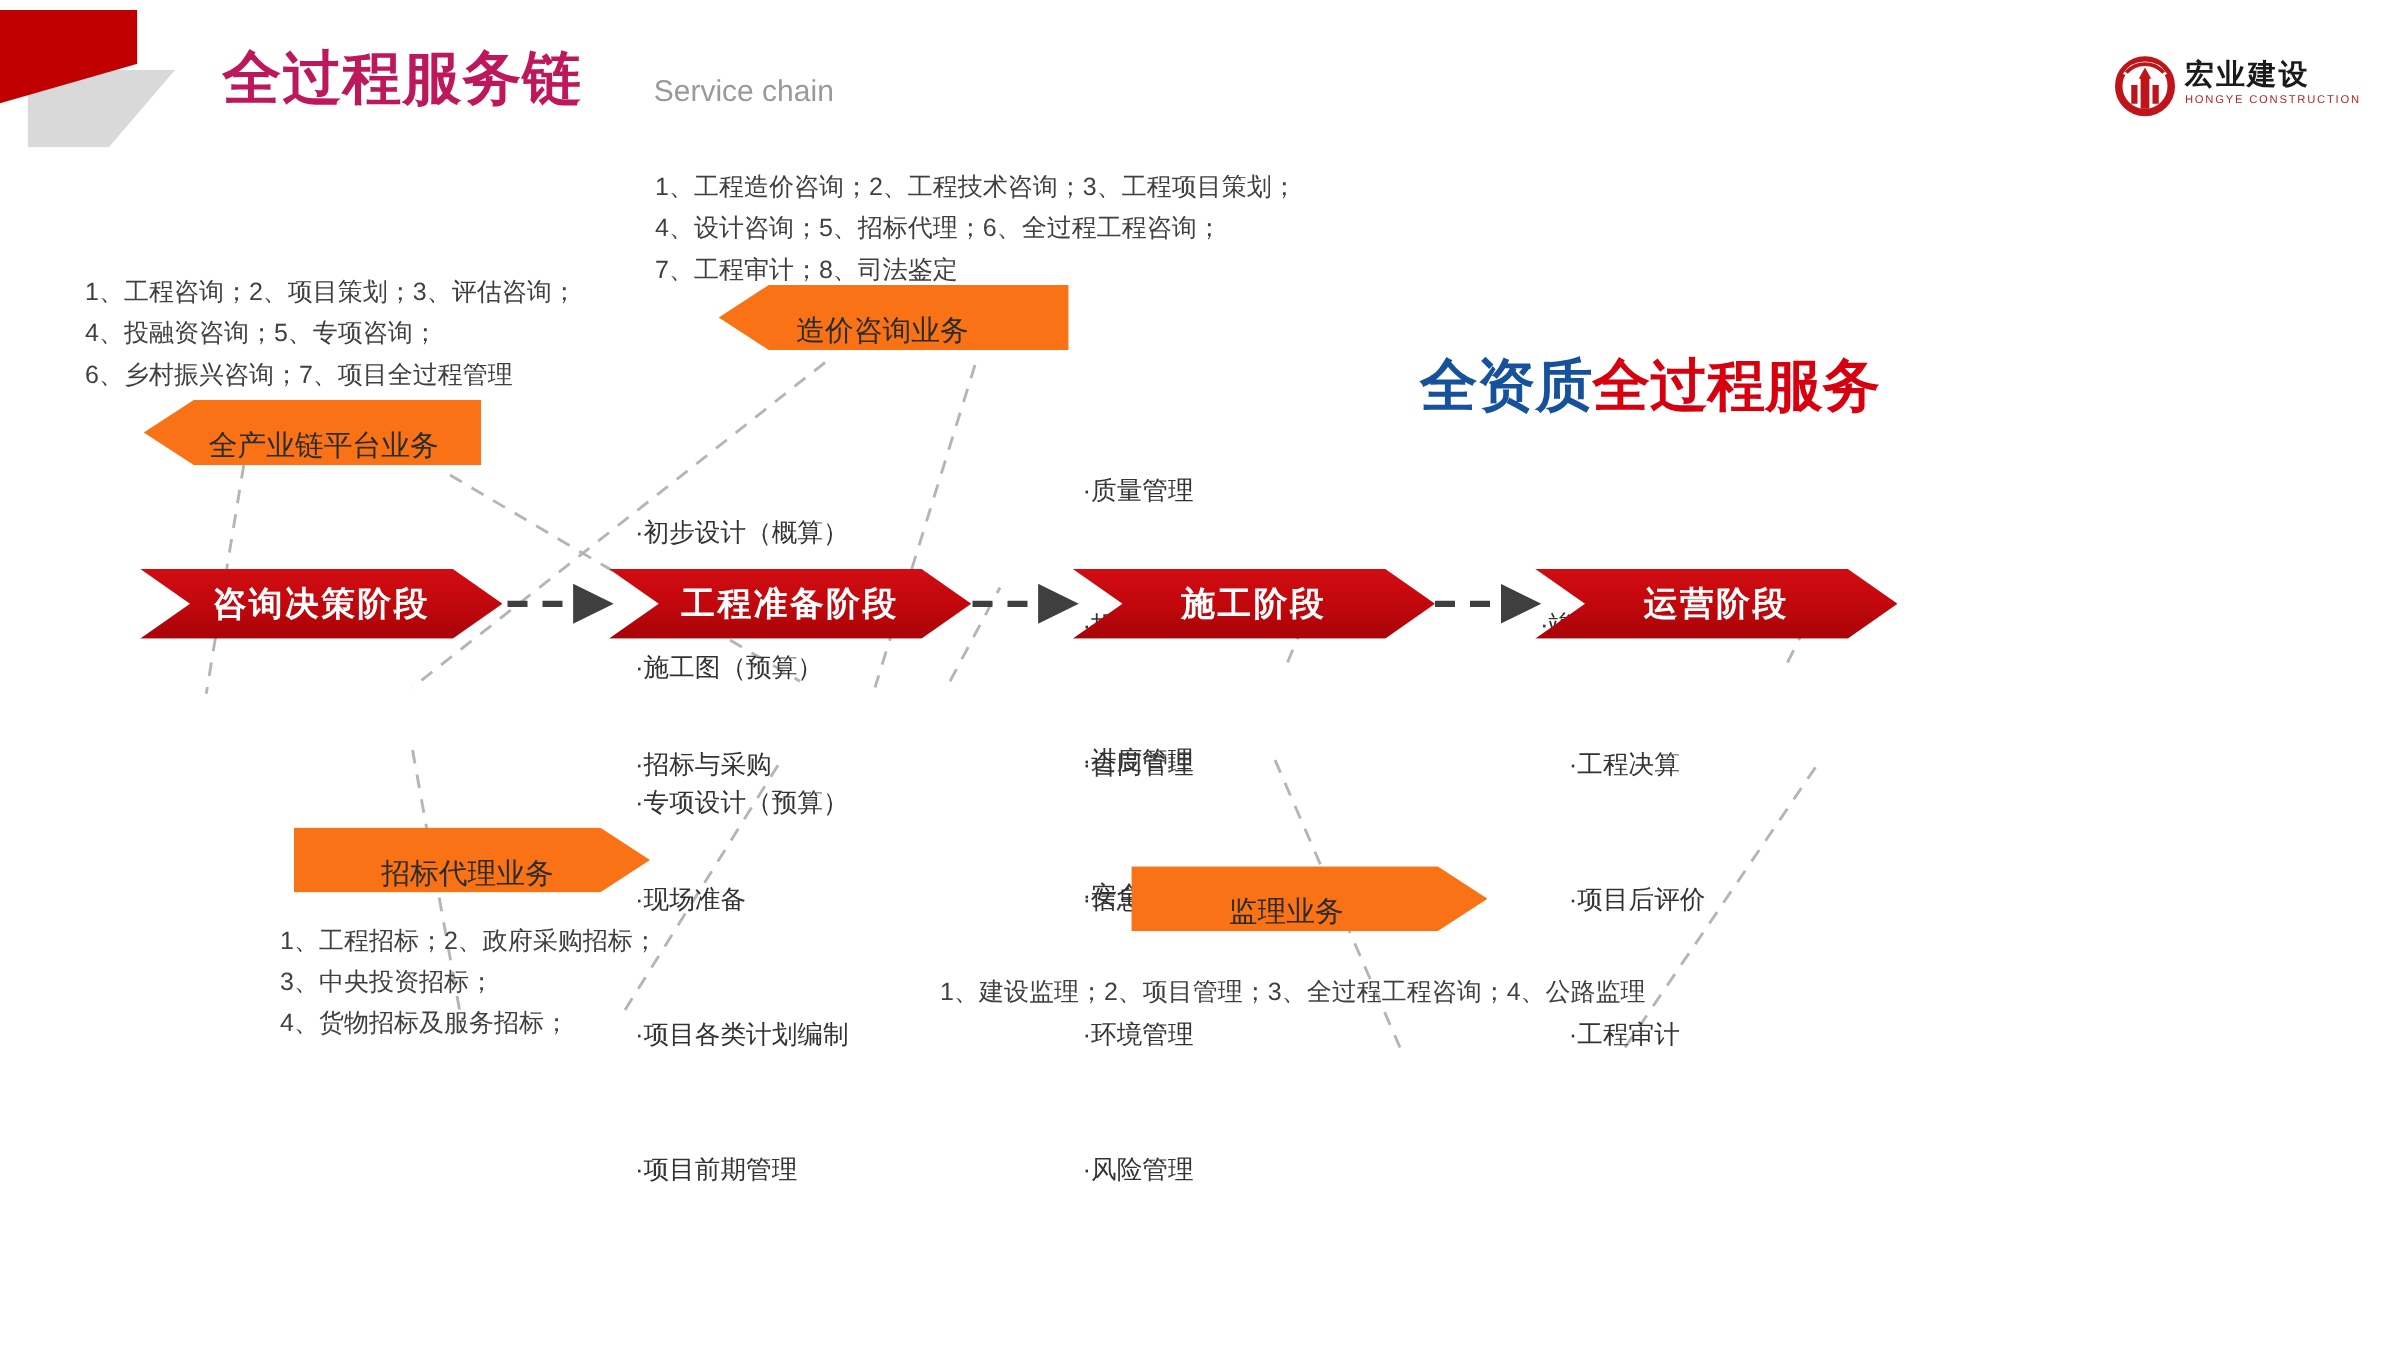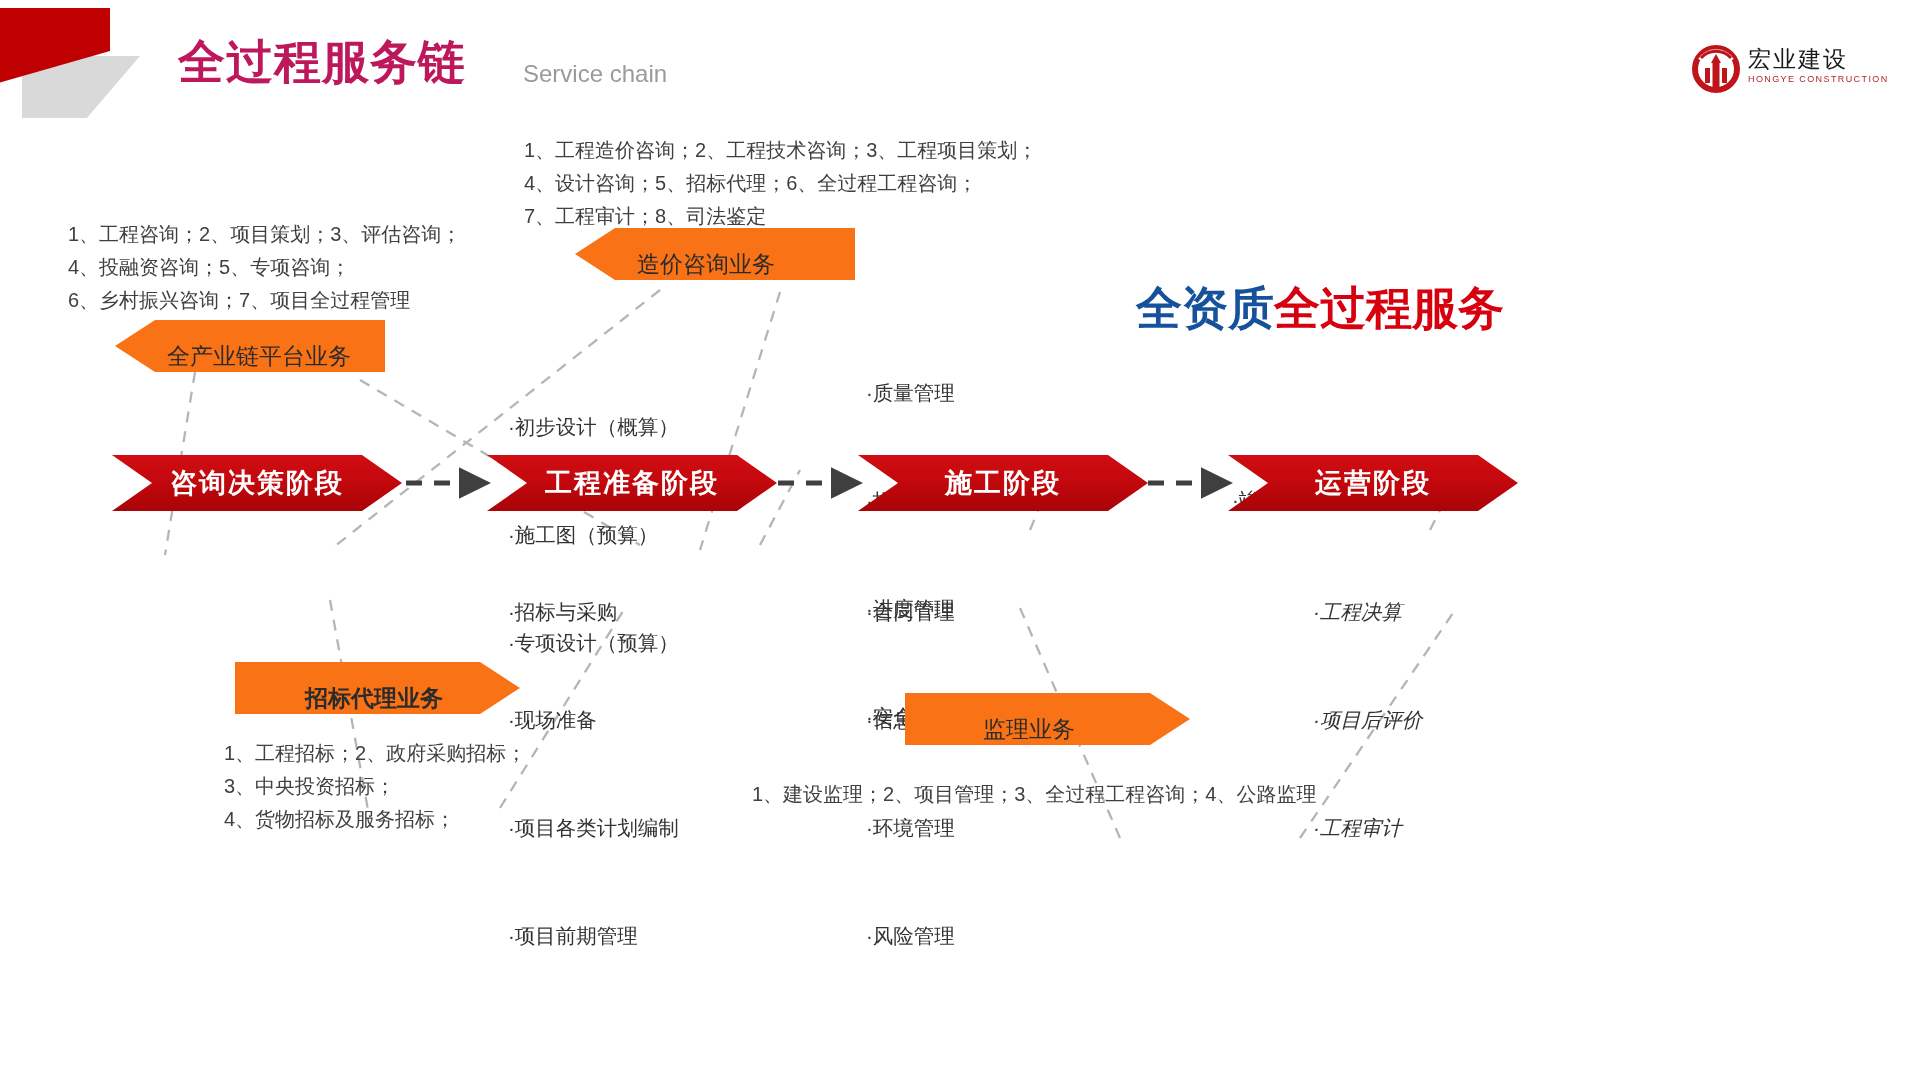--- a/index.html
+++ b/index.html
@@ -35,21 +35,21 @@
     position:absolute;left:523px;top:60px;
     font-size:24px;color:#9a9a9a;font-weight:normal;
     white-space:nowrap;
   }
 
   
   .logo{position:absolute;left:1690px;top:42px;width:210px;height:56px;}
   .logo-mark{position:absolute;left:0;top:0;width:52px;height:52px;}
   .logo-cn{
     position:absolute;left:58px;top:2px;
-    font-size:23px;font-weight:normal;color:#1a1a1a;letter-spacing:2px;
+    font-size:23px;font-weight:bold;color:#1a1a1a;letter-spacing:2px;
     white-space:nowrap;
     text-align:right;
   }
   .logo-en{
     position:absolute;left:58px;top:32px;
     font-size:9px;color:#b3242a;letter-spacing:1.4px;
     white-space:nowrap;
   }
 
   
@@ -230,27 +230,27 @@
     <div>·项目前期管理</div>
   </div>
 
   <div class="bullets" style="left:866px;top:522px;">
     <div>·合同管理</div>
     <div>·信息管理</div>
     <div>·环境管理</div>
     <div>·风险管理</div>
   </div>
 
-  <div class="bullets" style="left:1313px;top:522px;font-style:italic;">
+  <div class="bullets" style="left:1255px;top:522px;">
     <div>·工程决算</div>
     <div>·项目后评价</div>
     <div>·工程审计</div>
   </div>
 
-  <div class="gchev rt" style="left:235px;top:662px;width:285px;font-weight:bold;">
+  <div class="gchev rt" style="left:235px;top:662px;width:285px;">
     <span style="margin-left:70px;">招标代理业务</span>
   </div>
 
   <div class="gchev rt" style="left:905px;top:693px;width:285px;">
     <span style="margin-left:78px;">监理业务</span>
   </div>
 
   <div class="txtblk" style="left:224px;top:737px;">1、工程招标；2、政府采购招标；
 3、中央投资招标；
 4、货物招标及服务招标；</div>

